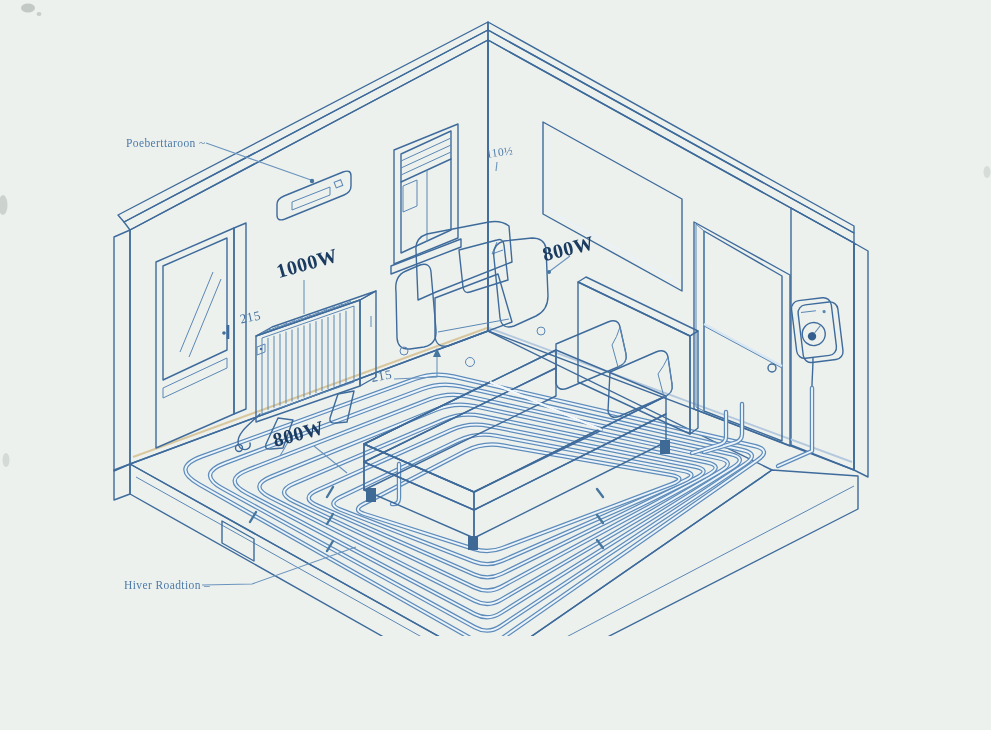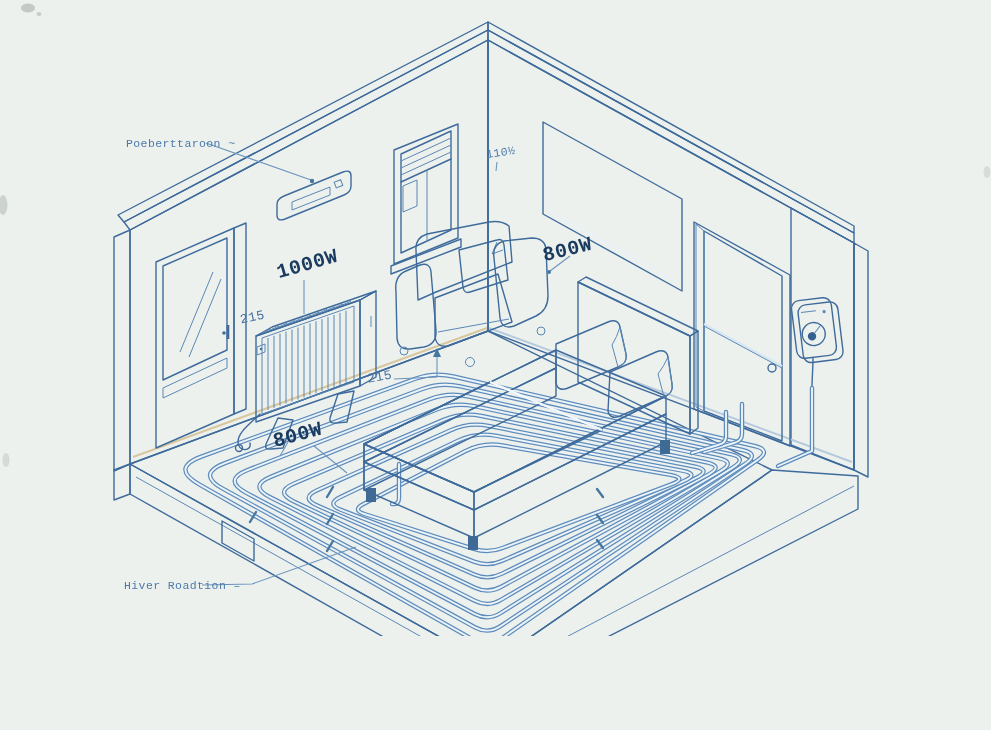--- a/index.html
+++ b/index.html
@@ -1,17 +1,17 @@
 <!DOCTYPE html>
 <html><head>
 <meta charset="utf-8">
 <style>
   html,body{margin:0;padding:0;background:#edf1ee;}
   .stage{position:relative;width:991px;height:636px;overflow:hidden;
-         font-family:Liberation Mono, monospace;text-align:center;}
+         font-family:Liberation Serif, serif;text-align:center;}
   svg{display:block}
   .outline{stroke:#3e6b9b;fill:none;stroke-width:1.4;stroke-linejoin:round;stroke-linecap:round;}
   .thin{stroke:#5b87b5;stroke-width:1;fill:none;}
   .pipe-o{stroke:#5e8cba;stroke-width:4.4;fill:none;stroke-linejoin:round;stroke-linecap:round;}
   .pipe-i{stroke:#ecf4fb;stroke-width:1.9;fill:none;stroke-linejoin:round;stroke-linecap:round;}
   .tick{stroke:#46779f;stroke-width:2.4;stroke-linecap:round;}
   .fin{stroke:#5b87b5;stroke-width:1;}
   .leader{stroke:#6b94bd;stroke-width:1.1;fill:none;}
   .lbl-sm{font-size:11.5px;fill:#4d7aa9;letter-spacing:.4px;}
   .lbl-dim{font-size:13px;fill:#44709f;letter-spacing:.5px;}

